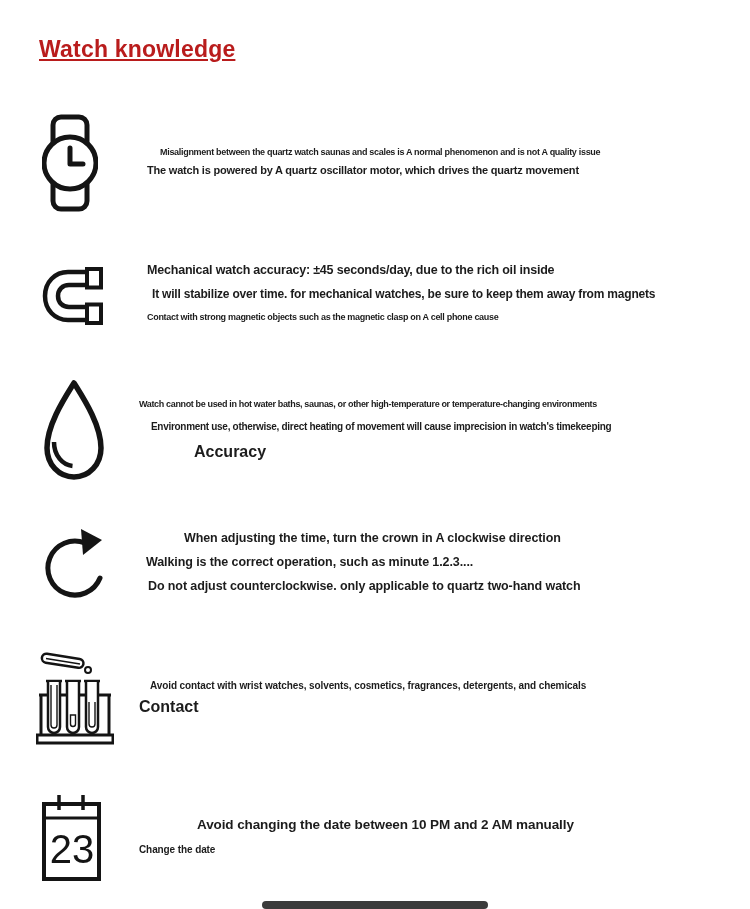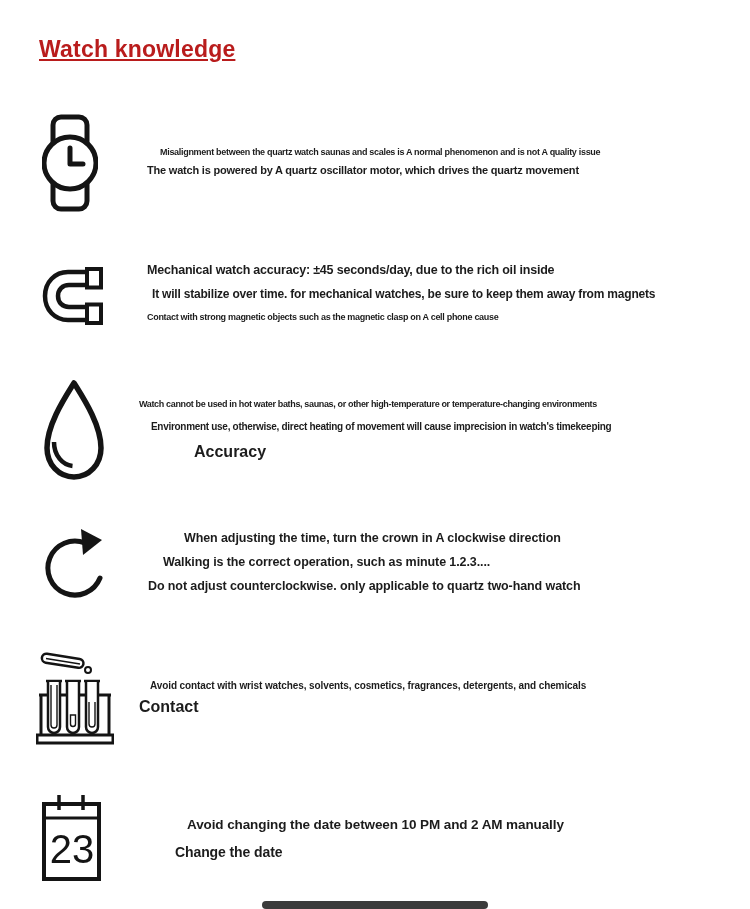--- a/index.html
+++ b/index.html
@@ -26,26 +26,26 @@
   
   .t-s1l1{left:160px;top:147px;font-size:9px;letter-spacing:-.3px;}
   .t-s1l2{left:147px;top:164px;font-size:11px;letter-spacing:-.2px;text-align:center;}
   .t-s2l1{left:147px;top:263px;font-size:12.5px;letter-spacing:-.2px;}
   .t-s2l2{left:152px;top:288px;font-size:12px;letter-spacing:-.2px;}
   .t-s2l3{left:147px;top:312px;font-size:9px;letter-spacing:-.3px;}
   .t-s3l1{left:139px;top:399px;font-size:9px;letter-spacing:-.35px;}
   .t-s3l2{left:151px;top:421px;font-size:10px;letter-spacing:-.3px;text-align:right;}
   .t-s3l3{left:158px;top:443px;font-size:16px;margin-left:36px;}
   .t-s4l1{left:184px;top:531px;font-size:12.5px;letter-spacing:-.1px;}
-  .t-s4l2{left:146px;top:555px;font-size:12.5px;letter-spacing:-.1px;margin-left:17px;}
+  .t-s4l2{left:146px;top:555px;font-size:12.5px;letter-spacing:-.1px;}
   .t-s4l3{left:148px;top:579px;font-size:12.5px;letter-spacing:-.1px;}
   .t-s5l1{left:150px;top:680px;font-size:10px;letter-spacing:-.1px;}
   .t-s5l2{left:139px;top:698px;font-size:16px;}
-  .t-s6l1{left:187px;top:817px;font-size:13.5px;letter-spacing:-.1px;}
-  .t-s6l2{left:139px;top:844px;font-size:14px;letter-spacing:-.1px;margin-left:36px;}
+  .t-s6l1{left:197px;top:817px;font-size:13.5px;letter-spacing:-.1px;}
+  .t-s6l2{left:139px;top:844px;font-size:10px;letter-spacing:-.1px;}
 
   #home-indicator{
     position:absolute;left:262px;top:901px;width:226px;height:8px;
     background:#3b3b3b;border-radius:4px;
   }
   .stroke{fill:none;stroke:#141414;}
 </style>
 </head>
 <body>
 

